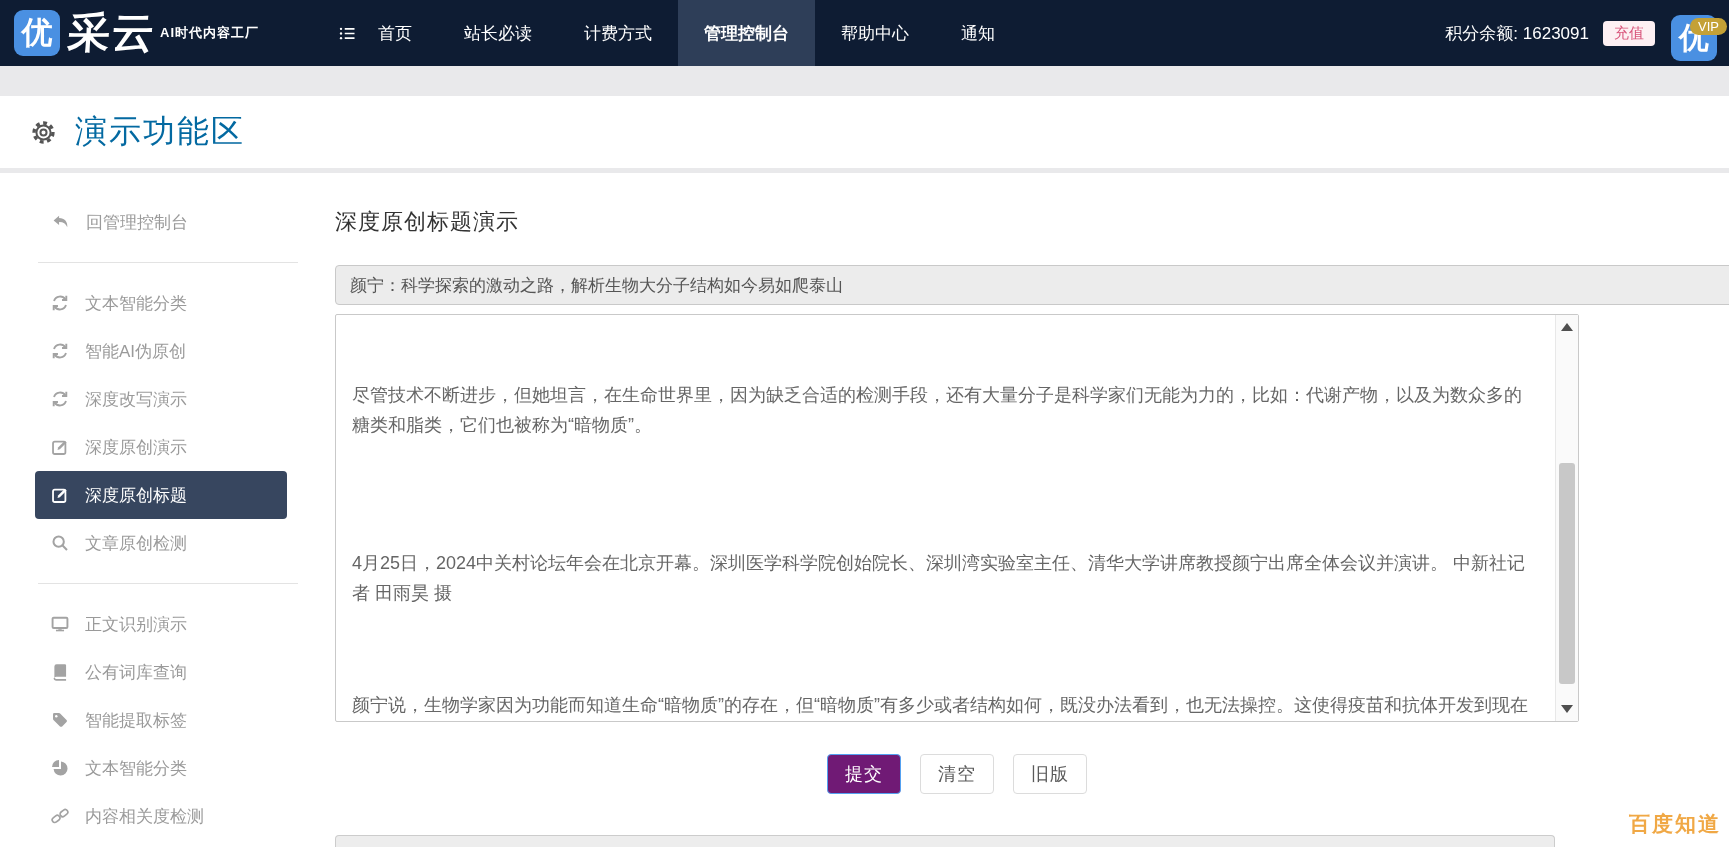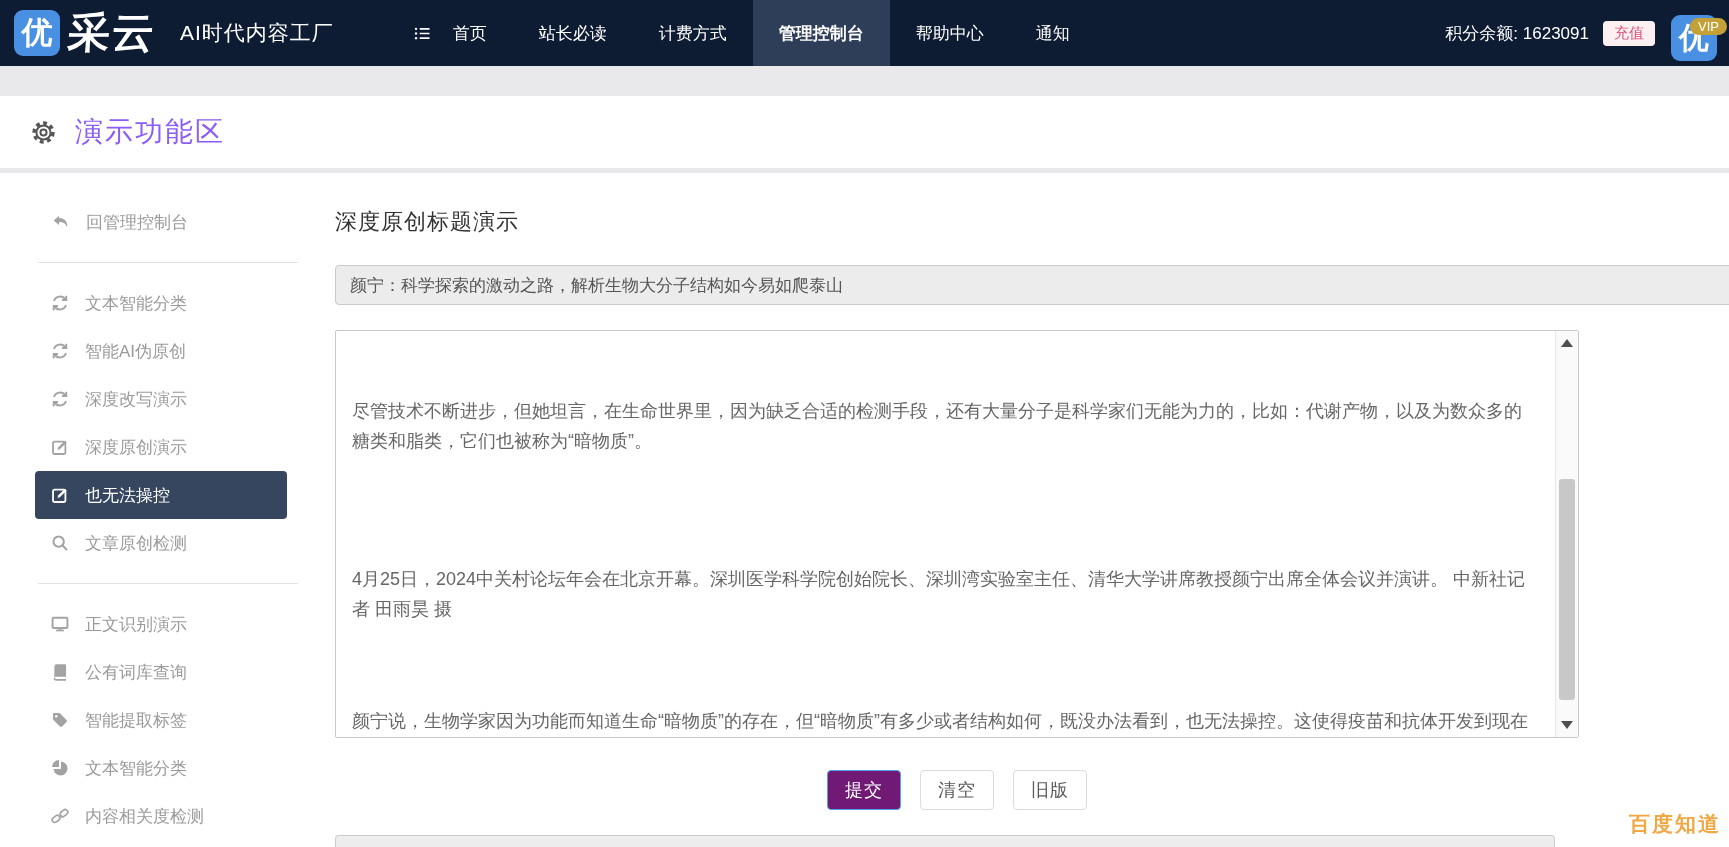--- a/index.html
+++ b/index.html
@@ -19,21 +19,21 @@
     width:46px; height:46px; border-radius:9px; background:#4a90e2;
     color:#fff; font-size:31px; font-weight:bold;
     display:flex; align-items:center; justify-content:center;
     font-family:"DejaVu Serif","Liberation Serif",serif;
   }
   .logo-name {
     color:#fff; font-size:42px; font-weight:bold; margin-left:8px;
     font-family:"DejaVu Serif","Liberation Serif",serif;
     transform:skewX(-4deg); letter-spacing:2px;
   }
-  .tagline { color:#fff; font-size:21px; margin-left:24px; font-weight:400; letter-spacing:1px; }
+  .tagline { color:#fff; font-size:13px; margin-left:4px; font-weight:700; letter-spacing:1px; }
   .menu { display:flex; height:66px; margin-left:54px; }
   .menu-item {
     display:flex; align-items:center; gap:22px; padding:0 26px;
     color:#fff; font-size:17px; cursor:pointer; white-space:nowrap;
   }
   .menu-item.active { background:#2e3e58; font-weight:bold; }
   .nav-right { margin-left:auto; display:flex; align-items:center; gap:14px; margin-right:4px; }
   .points { color:#fff; font-size:17px; }
   .recharge {
     background:#fdf0f3; color:#d8537a; font-size:15px;
@@ -49,21 +49,21 @@
   .vip {
     position:absolute; top:16px; right:-2px; background:#c4a136; color:#fff;
     font-size:13px; font-weight:normal; padding:1px 8px; border-radius:10px;
   }
   
   .page-header {
     position:absolute; top:96px; left:0; width:100%; height:72px;
     background:#fff; display:flex; align-items:center;
   }
   .gear { margin-left:30px; display:flex; }
-  .page-title { font-size:28px; color:#8b5cf6; margin-left:18px; letter-spacing:2px; }
+  .page-title { font-size:32px; color:#0369a1; margin-left:18px; letter-spacing:2px; }
   
   .content-card {
     position:absolute; top:173px; left:0; width:100%; height:674px; background:#fff;
   }
   
   .sidebar { position:absolute; left:0; top:0; width:310px; padding-top:25px; }
   .side-item {
     height:48px; display:flex; align-items:center; gap:16px;
     margin:0 23px 0 35px; padding-left:16px; border-radius:4px;
     color:#9a9a9a; font-size:17px; cursor:pointer; white-space:nowrap;
@@ -75,21 +75,21 @@
   
   .main { position:absolute; left:335px; top:0; width:1244px; }
   .main-title { font-size:22px; color:#333; font-weight:500; margin-top:34px; letter-spacing:1px; }
   .title-input {
     display:block; margin-top:28px; width:1456px; height:40px;
     background:#ececec; border:1px solid #c9c9c9; border-radius:4px;
     padding:0 14px; font-size:17px; color:#555; outline:none;
     font-family:"Liberation Sans","DejaVu Sans",sans-serif;
   }
   .txt-box {
-    position:relative; margin-top:25px; width:1244px; height:408px;
+    position:relative; margin-top:9px; width:1244px; height:408px;
     border:1px solid #c9c9c9; border-radius:2px; background:#fff;
   }
   .txt-content {
     position:absolute; left:0; top:0; right:23px; bottom:0;
     padding:5px 16px; overflow:hidden;
     font-size:18px; line-height:30px; color:#666; white-space:pre-wrap;
   }
   .txt-content p { margin:0 0 22px 0; }
   .txt-content p.p-first { margin-bottom:48px; }
   
@@ -292,21 +292,21 @@
             </svg>
           </span>
         <span>深度原创演示</span>
       </div>
       <div class="side-item active">
         <span class="ic">
             <svg width="18" height="18">
               <use href="#i-edit"></use>
             </svg>
           </span>
-        <span>也无法操控</span>
+        <span>深度原创标题</span>
       </div>
       <div class="side-item">
         <span class="ic">
             <svg width="18" height="18">
               <use href="#i-search"></use>
             </svg>
           </span>
         <span>文章原创检测</span>
       </div>
       <div class="side-divider"></div>

